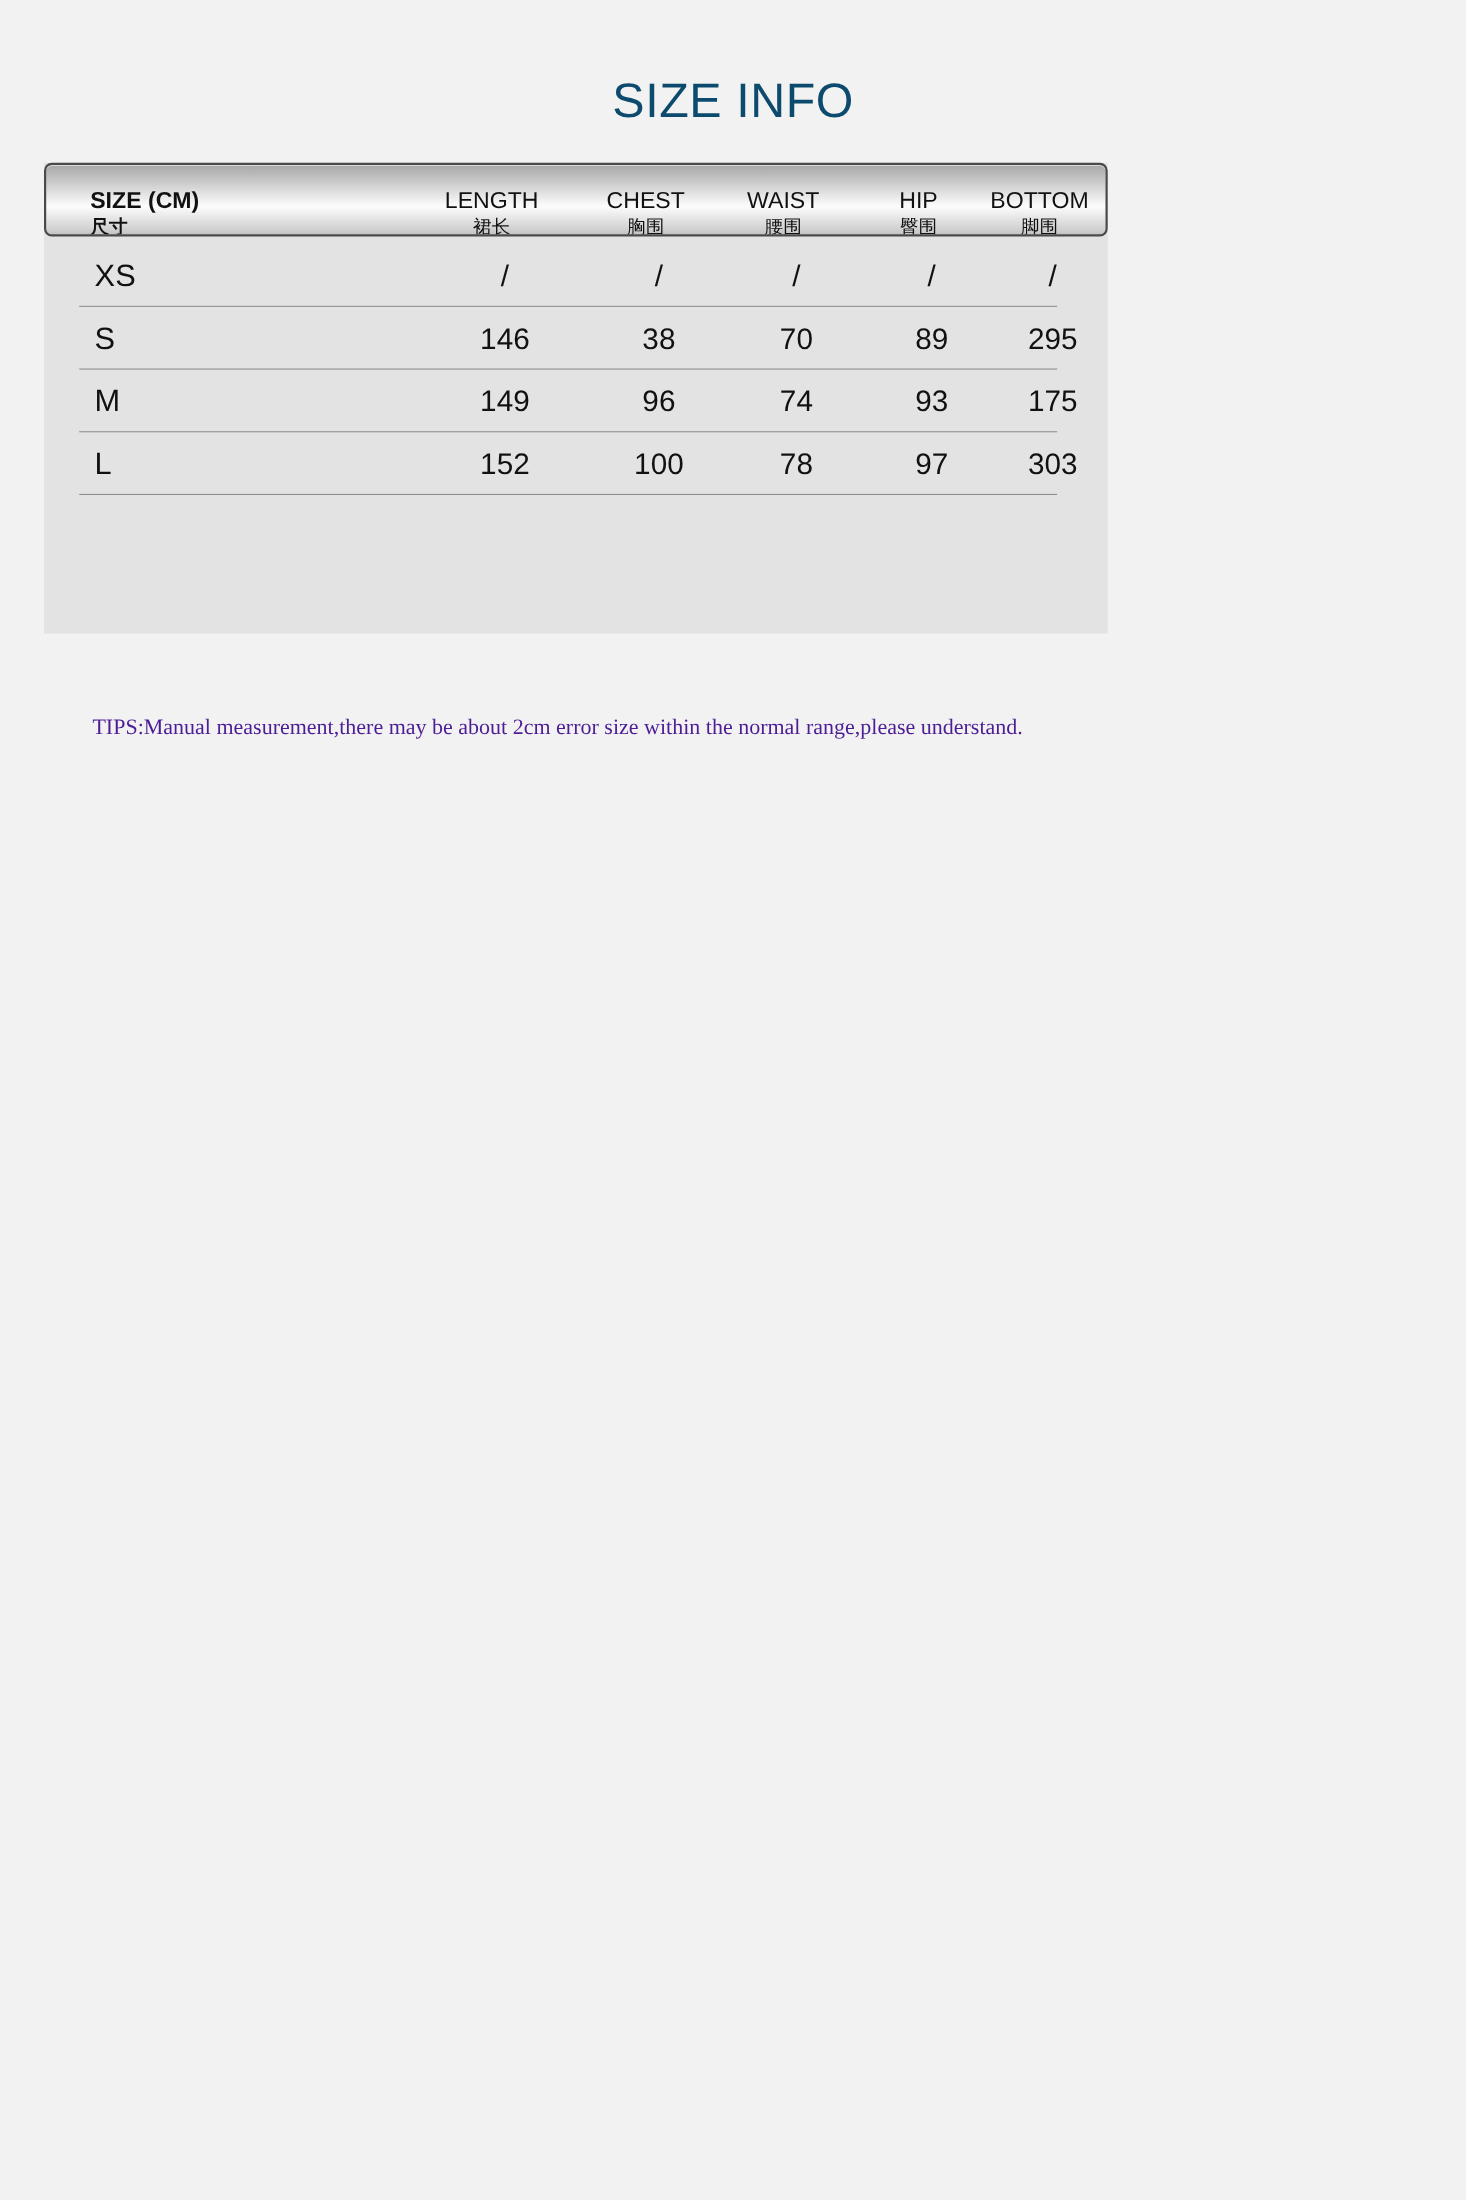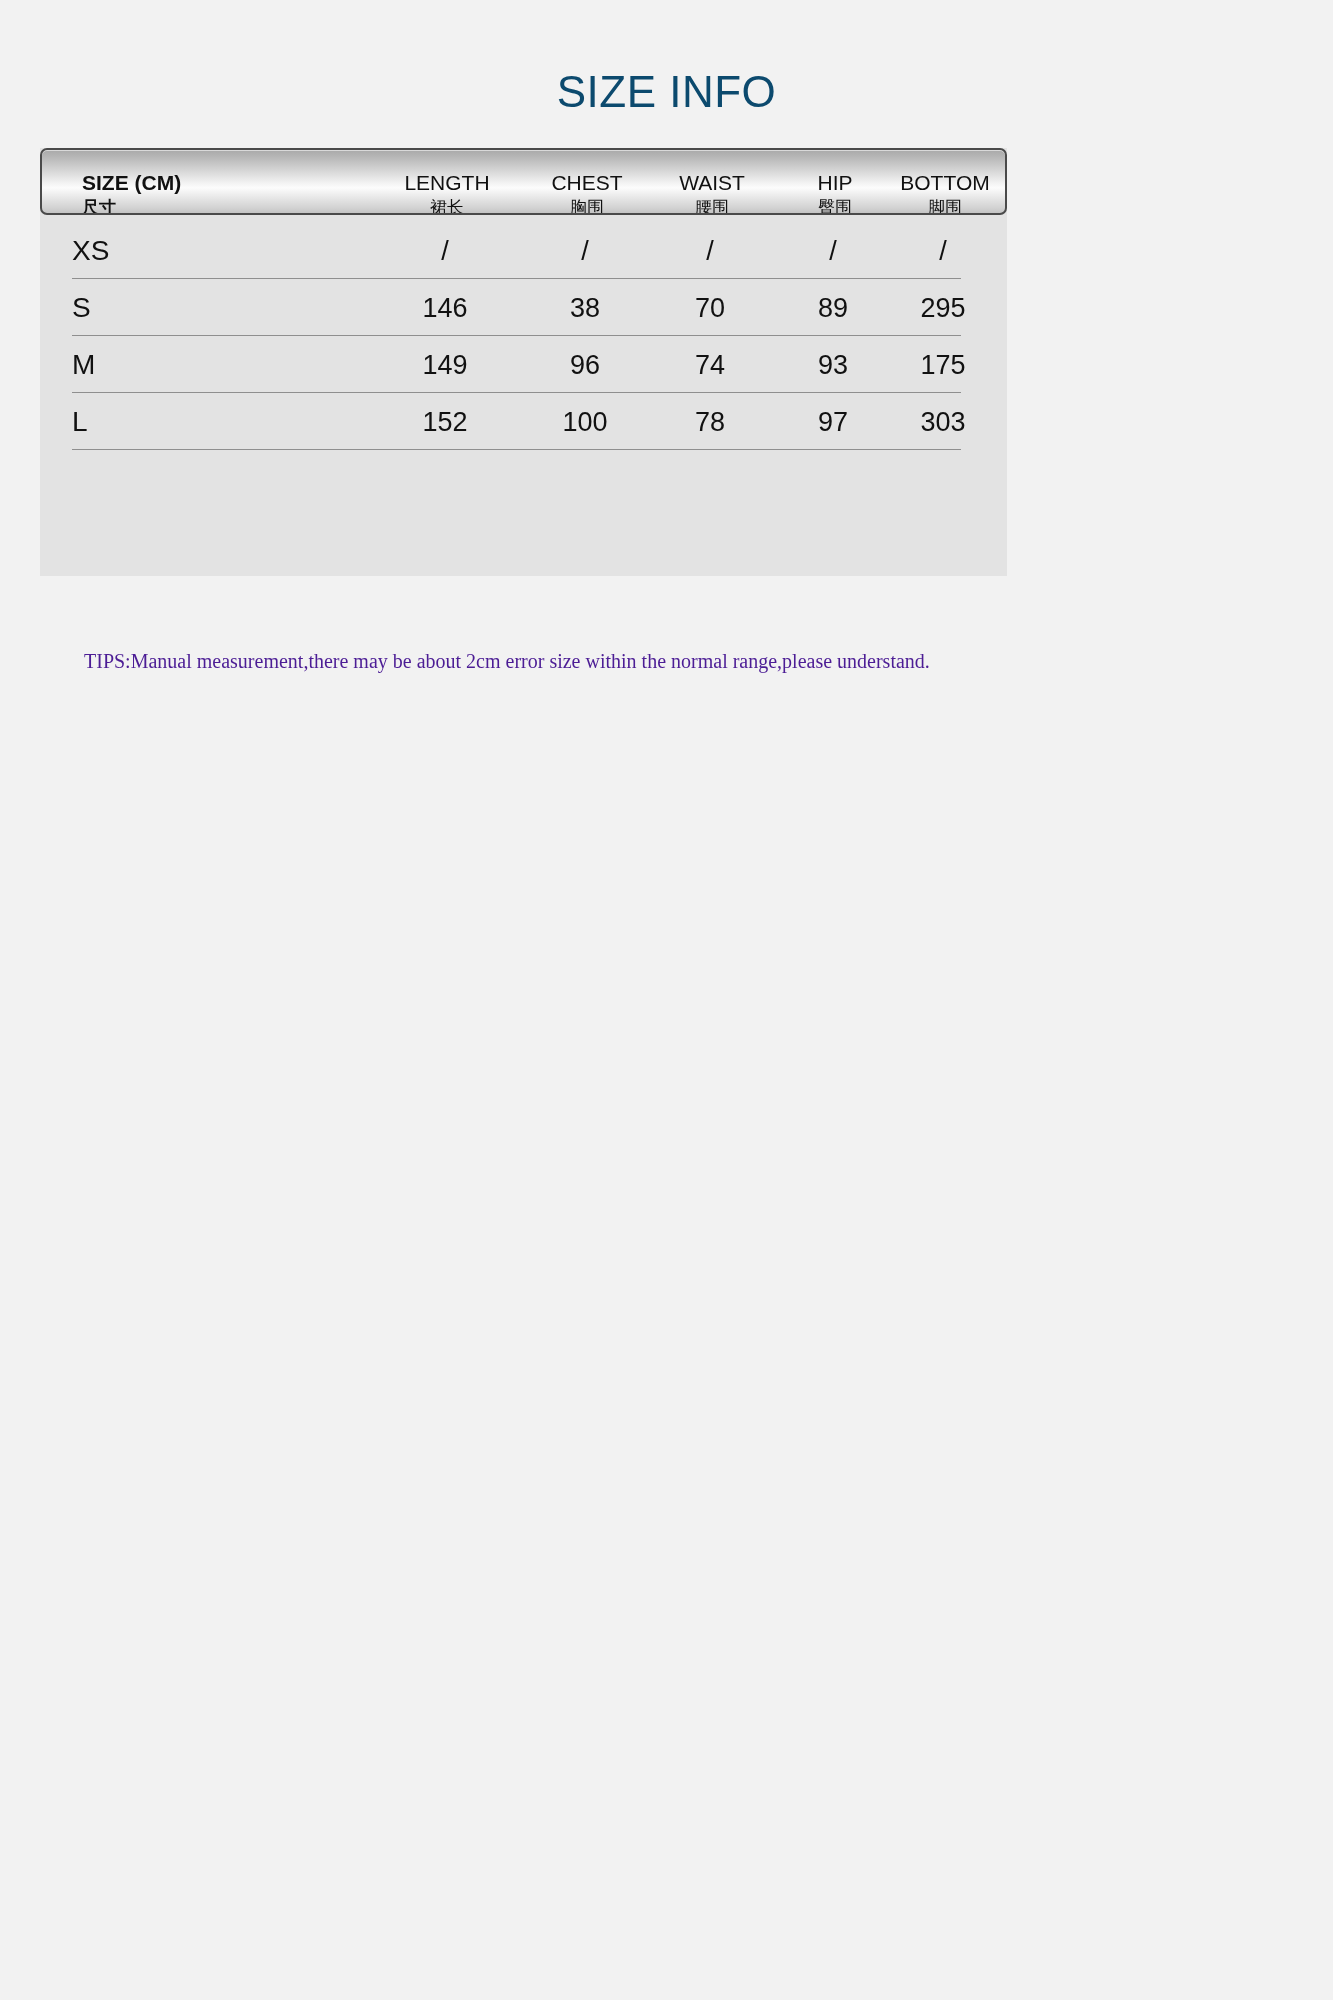--- a/index.html
+++ b/index.html
@@ -131,20 +131,21 @@
   }
   .cell {
     position: absolute;
     top: 12px;
     text-align: center;
     font-size: 27px;
     line-height: 34px;
     color: #111111;
     white-space: nowrap;
     font-family: "Liberation Sans", sans-serif;
+    margin-left: 14px;
   }
   .cell.size-name {
     left: 32px;
     width: 200px;
     text-align: left;
     font-size: 28px;
   }
   .cell.v0 { left: 325px; width: 160px; }
   .cell.v1 { left: 470px; width: 150px; }
   .cell.v2 { left: 590px; width: 160px; }

